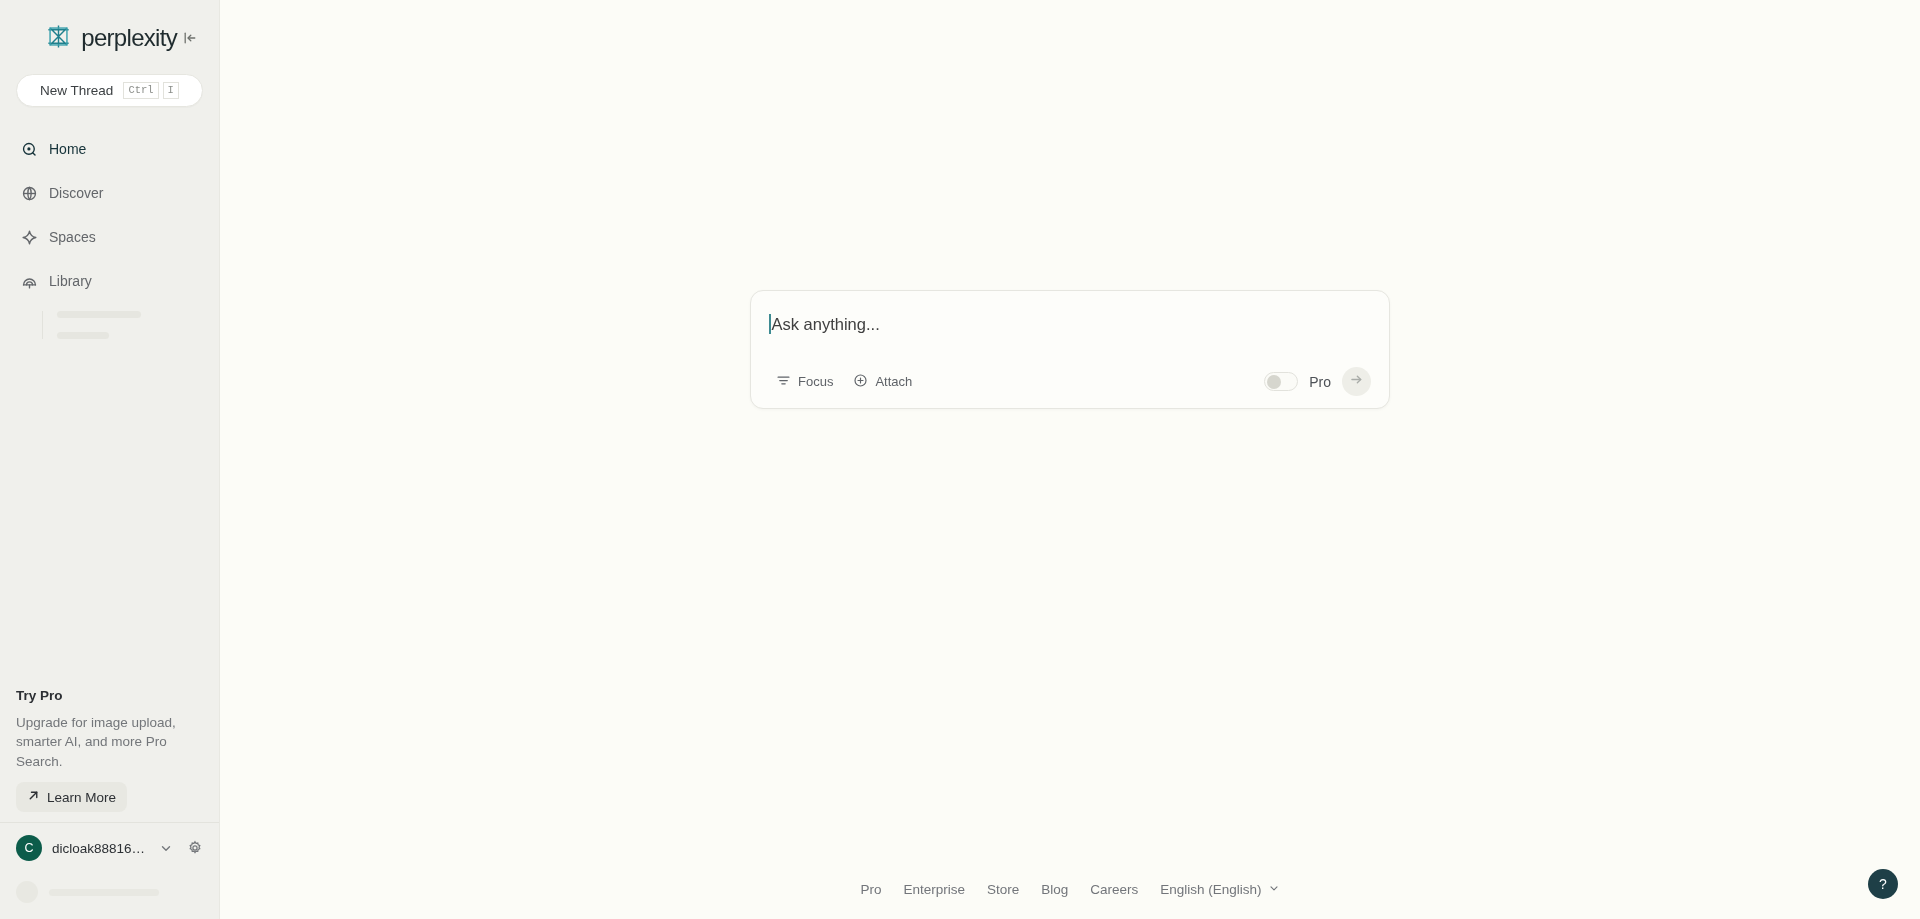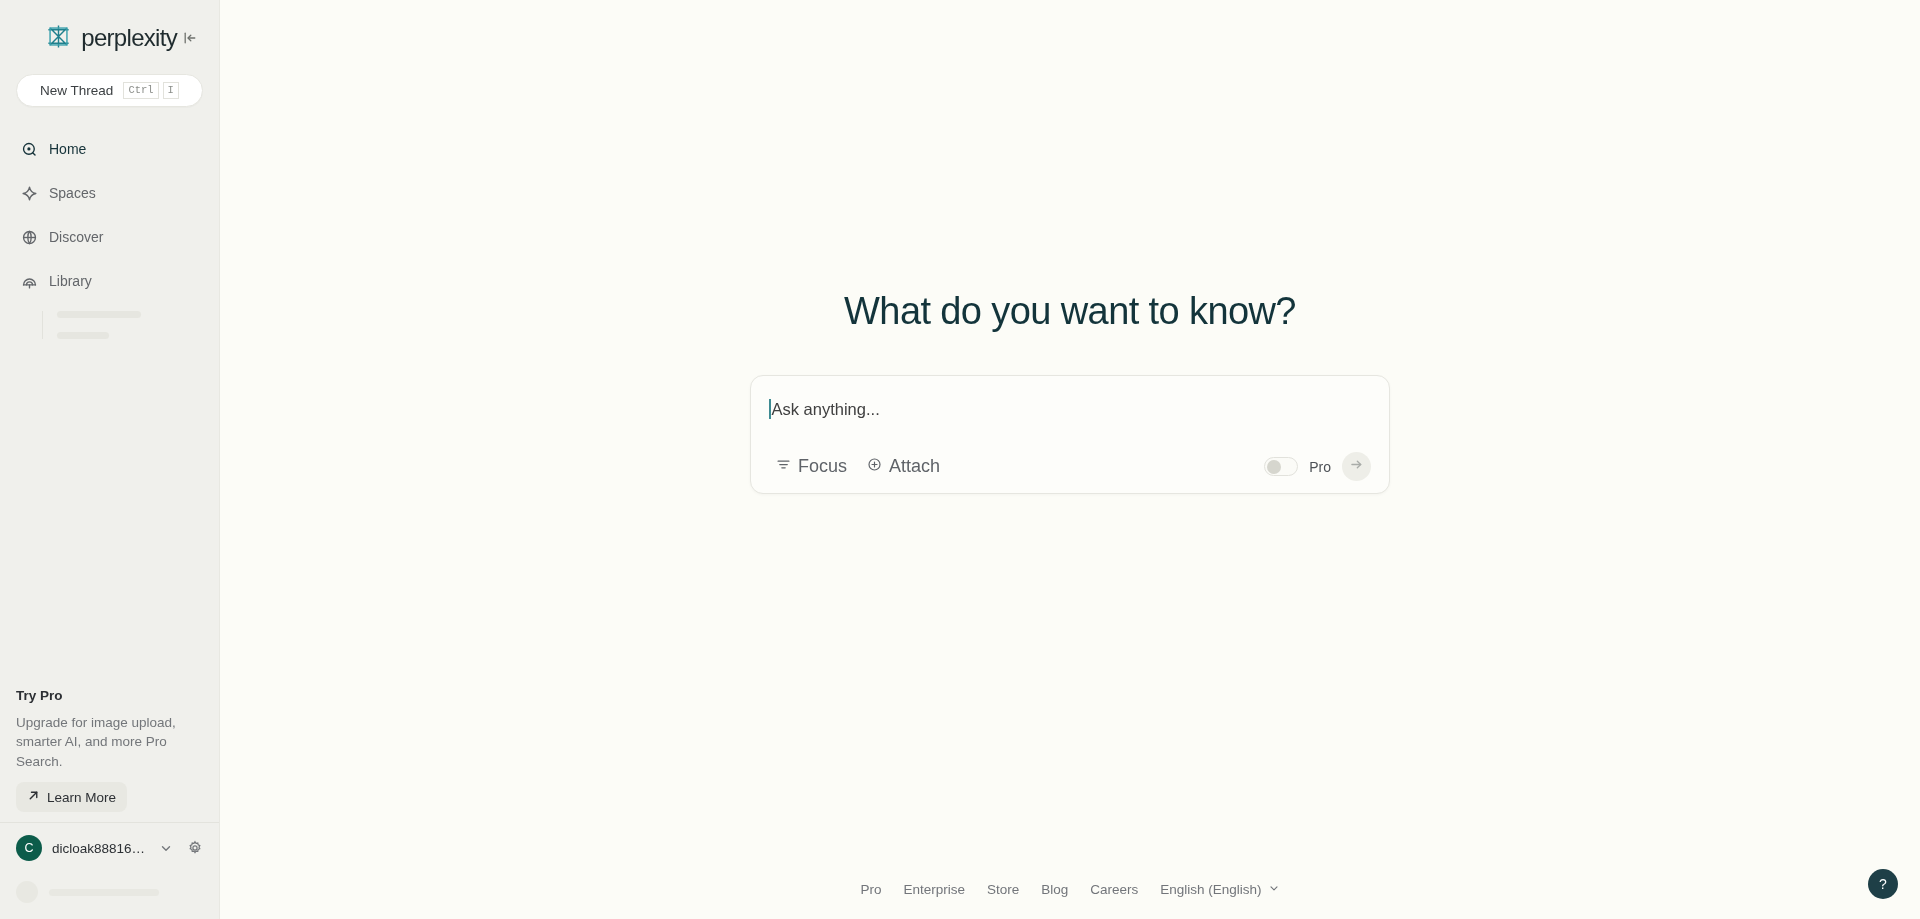--- a/index.html
+++ b/index.html
@@ -106,21 +106,21 @@
   .searchbox {
     width: 640px; background: #fdfdfa; border: 1px solid #e6e6e0;
     border-radius: 13px; box-shadow: 0 1px 3px rgba(0,0,0,0.035);
     padding: 16px 18px 12px 18px;
   }
   .ask-line { display: flex; align-items: center; height: 34px; }
   .caret { width: 1.5px; height: 20px; background: #3e8b92; margin-right: 1px; }
   .ask-ph { font-size: 16.5px; color: #404040; }
   .sb-actions { display: flex; align-items: center; margin-top: 26px; }
   .act {
-    display: flex; align-items: center; gap: 7px; font-size: 18px; color: #5f6368;
+    display: flex; align-items: center; gap: 7px; font-size: 13px; color: #5f6368;
     cursor: pointer; padding: 4px 7px; border-radius: 7px; margin-right: 6px;
   }
   .right-side { margin-left: auto; display: flex; align-items: center; gap: 11px; }
   .toggle {
     width: 34px; height: 19px; border-radius: 11px; background: #fbfbf7;
     border: 1px solid #e2e2dc; position: relative; cursor: pointer; flex: 0 0 34px;
   }
   .knob {
     width: 14px; height: 14px; border-radius: 50%; background: #d6d6ce;
     position: absolute; top: 1.5px; left: 2px;
@@ -188,36 +188,36 @@
             <circle cx="9.3" cy="9.3" r="6.3"></circle>
               <circle cx="9.3" cy="9.3" r="1.9" fill="currentColor" stroke="none"></circle>
             <path d="M14 14 L16.5 16.5" stroke-linecap="round"></path>
           </svg>
         </span>
         <span>Home</span>
       </div>
 
       <div class="nav-item">
         <span class="nav-ico">
-          <svg width="17" height="17" viewBox="0 0 20 20" fill="none" stroke="currentColor" stroke-width="1.6" stroke-linejoin="round">
-            <path d="M10 2.5 C10.8 7 13 9.2 17.5 10 C13 10.8 10.8 13 10 17.5 C9.2 13 7 10.8 2.5 10 C7 9.2 9.2 7 10 2.5Z"></path>
-          </svg>
-        </span>
-        <span>Spaces</span>
-      </div>
-
-      <div class="nav-item">
-        <span class="nav-ico">
           <svg width="17" height="17" viewBox="0 0 20 20" fill="none" stroke="currentColor" stroke-width="1.6">
             <circle cx="10" cy="10" r="7"></circle>
               <path d="M3 10 H17"></path>
               <path d="M10 3 C12.6 5.6 12.6 14.4 10 17 C7.4 14.4 7.4 5.6 10 3Z"></path>
           </svg>
         </span>
         <span>Discover</span>
+      </div>
+
+      <div class="nav-item">
+        <span class="nav-ico">
+          <svg width="17" height="17" viewBox="0 0 20 20" fill="none" stroke="currentColor" stroke-width="1.6" stroke-linejoin="round">
+            <path d="M10 2.5 C10.8 7 13 9.2 17.5 10 C13 10.8 10.8 13 10 17.5 C9.2 13 7 10.8 2.5 10 C7 9.2 9.2 7 10 2.5Z"></path>
+          </svg>
+        </span>
+        <span>Spaces</span>
       </div>
 
       <div class="nav-item">
         <span class="nav-ico">
           <svg width="17" height="17" viewBox="0 0 20 20" fill="none" stroke="currentColor" stroke-width="1.6" stroke-linecap="round">
             <path d="M3 14 A7 7 0 0 1 17 14"></path>
               <path d="M6.5 14 A3.5 3.5 0 0 1 13.5 14"></path>
             <path d="M10 14 V17.5"></path>
               <path d="M3 14 H17"></path>
           </svg>
@@ -264,21 +264,20 @@
     </div>
 
     <div class="bottom-skel">
       <div class="bs-circle"></div>
       <div class="bs-line"></div>
     </div>
   </aside>
 
   <main class="main">
     <div class="center-wrap">
-      <h1 class="headline">What do you want to know?</h1>
 
       <div class="searchbox">
         <div class="ask-line">
           <span class="caret"></span>
           <span class="ask-ph">Ask anything...</span>
         </div>
 
         <div class="sb-actions">
           <div class="act">
             <span>

